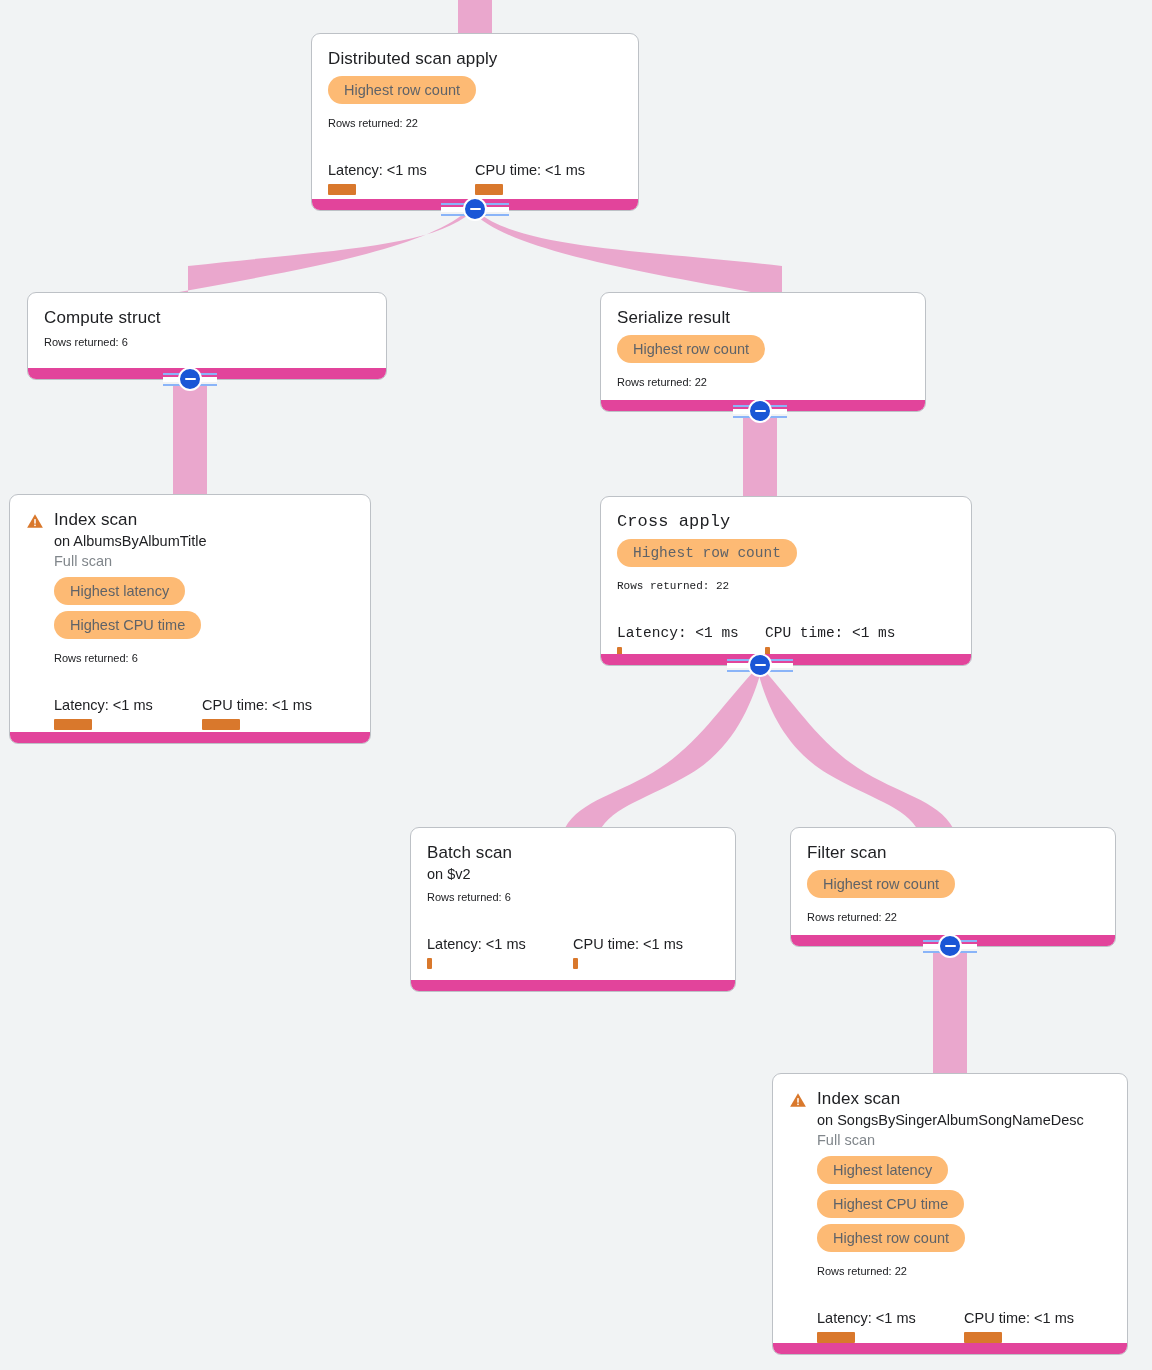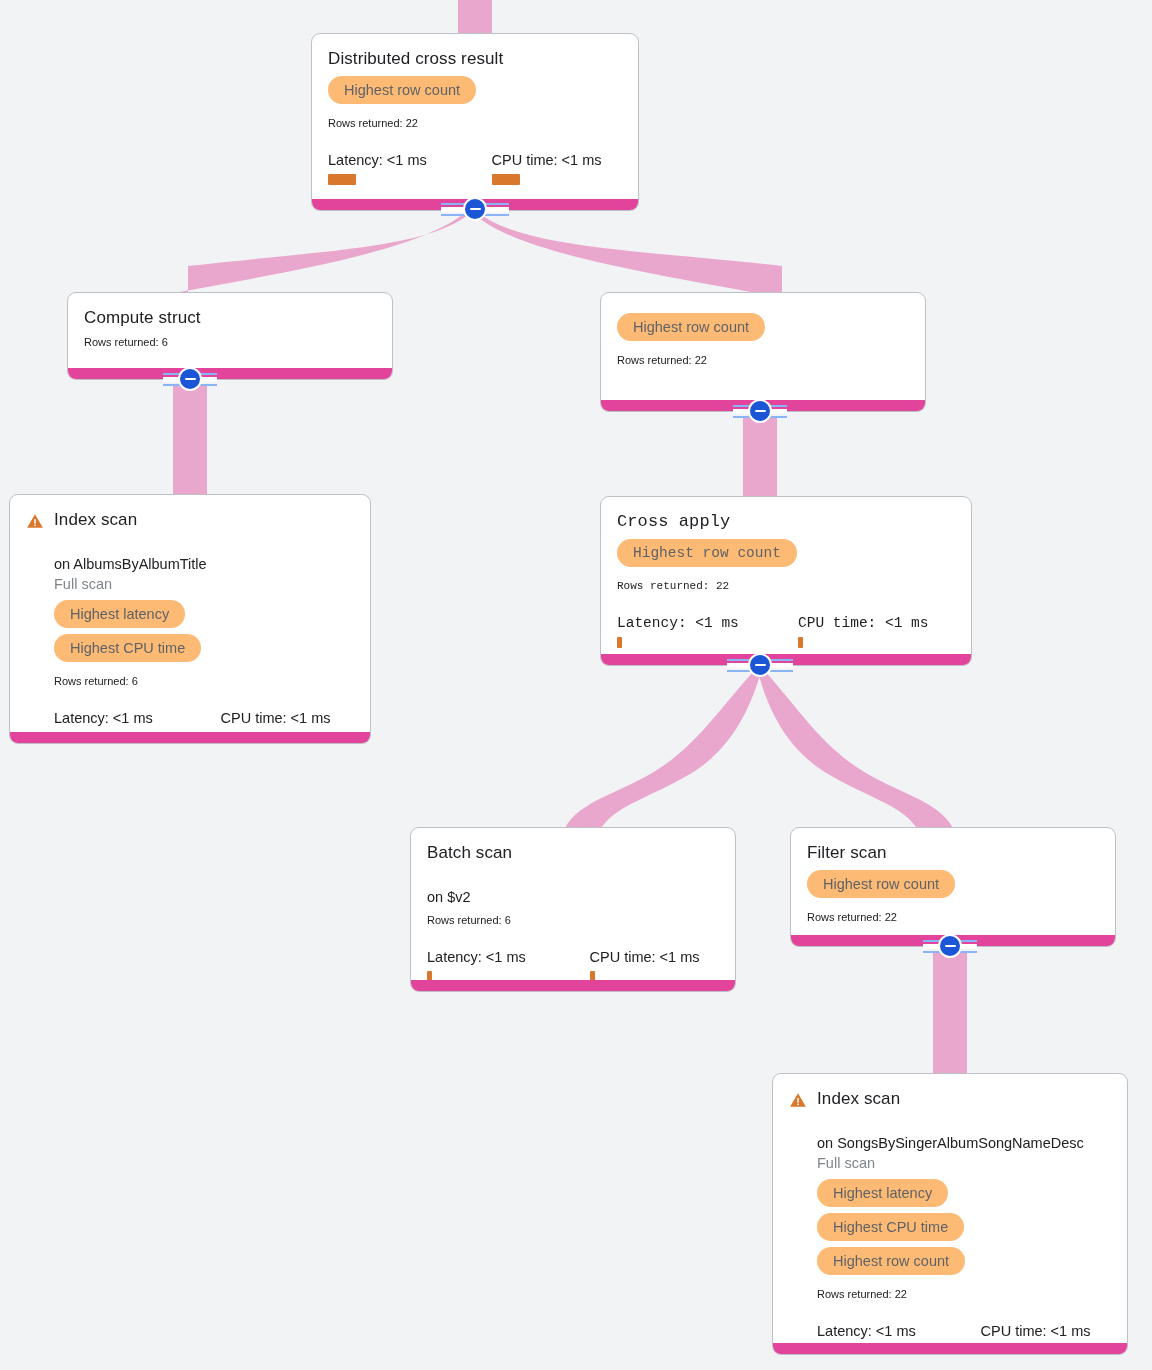--- a/index.html
+++ b/index.html
@@ -58,21 +58,21 @@
     font-size: 17px;
     line-height: 22px;
     color: #202124;
     font-weight: 400;
     letter-spacing: 0.1px;
   }
   .node-sub {
     font-size: 14.5px;
     line-height: 20px;
     color: #202124;
-    margin-top: 23px;
+    margin-top: 0;
   }
   .node-sub.muted {
     color: #80868b;
     margin-top: 0px;
   }
   .chips {
     margin-top: 6px;
   }
   .chip {
     display: inline-block;
@@ -85,22 +85,21 @@
     margin-bottom: 6px;
   }
   .rows-line {
     font-size: 11px;
     line-height: 20px;
     color: #202124;
     margin-top: 3px;
   }
   .metrics {
     display: flex;
-    margin-top: 18px;
-    gap: 33px;
+    margin-top: 28px;
   }
   .metric {
     box-sizing: border-box;
   }
   .metric-label {
     font-size: 14.5px;
     line-height: 18px;
     color: #202124;
     white-space: nowrap;
   }
@@ -193,21 +192,21 @@
              L 953 832 L 919 832
              C 906 806 868 798 828 774
              C 784 748 766 704 757 668 Z"></path>
 
     <rect x="933" y="952" width="34" height="124" fill="#eaa7cd"></rect>
   </svg>
 
   <div class="node" style="left:311px; top:33px; width:328px; height:178px;">
     <div class="node-body">
       <div class="node-head">
-        <div class="node-title">Distributed cross result</div>
+        <div class="node-title">Distributed scan apply</div>
       </div>
       <div class="chips">
         <span class="chip">Highest row count</span>
       </div>
       <div class="rows-line">Rows returned: 22</div>
       <div class="metrics">
         <div class="metric" style="width:150px;">
           <div class="metric-label">Latency: &lt;1 ms</div>
           <div class="metric-bar" style="width:28px;"></div>
         </div>
@@ -219,38 +218,41 @@
     </div>
     <div class="node-footer"></div>
   </div>
   <div class="collapse-rails" style="left:441px; top:201px; width:68px;">
     <i></i>
       <em></em>
       <i></i>
   </div>
   <div class="collapse-btn" style="left:463px; top:197px;"></div>
 
-  <div class="node" style="left:27px; top:292px; width:326px; height:88px;margin-left:40px;">
+  <div class="node" style="left:27px; top:292px; width:360px; height:88px;">
     <div class="node-body">
       <div class="node-head">
         <div class="node-title">Compute struct</div>
       </div>
       <div class="rows-line">Rows returned: 6</div>
     </div>
     <div class="node-footer"></div>
   </div>
   <div class="collapse-rails" style="left:163px; top:371px; width:54px;">
     <i></i>
       <em></em>
       <i></i>
   </div>
   <div class="collapse-btn" style="left:178px; top:367px;"></div>
 
   <div class="node" style="left:600px; top:292px; width:326px; height:120px;">
     <div class="node-body">
+      <div class="node-head">
+        <div class="node-title">Serialize result</div>
+      </div>
       <div class="chips">
         <span class="chip">Highest row count</span>
       </div>
       <div class="rows-line">Rows returned: 22</div>
     </div>
     <div class="node-footer"></div>
   </div>
   <div class="collapse-rails" style="left:733px; top:403px; width:54px;">
     <i></i>
       <em></em>

